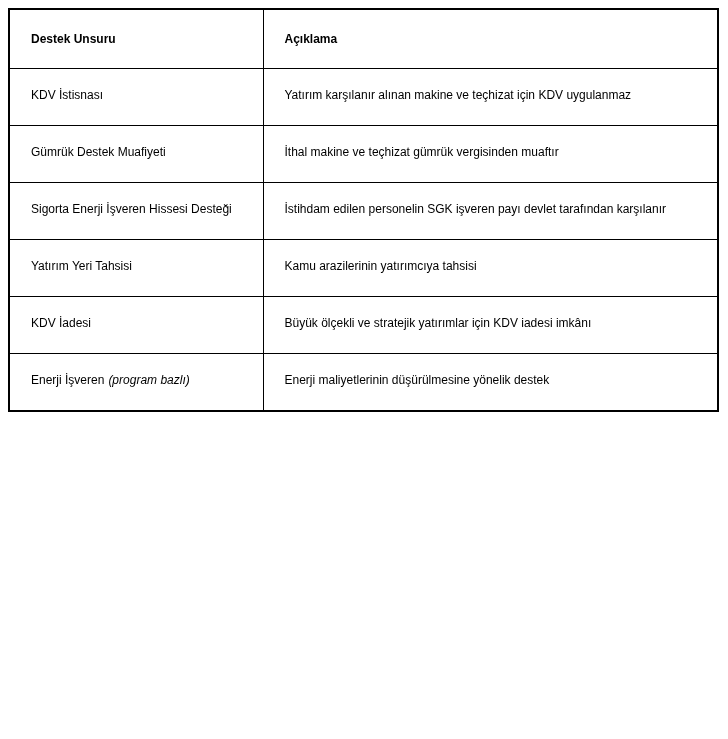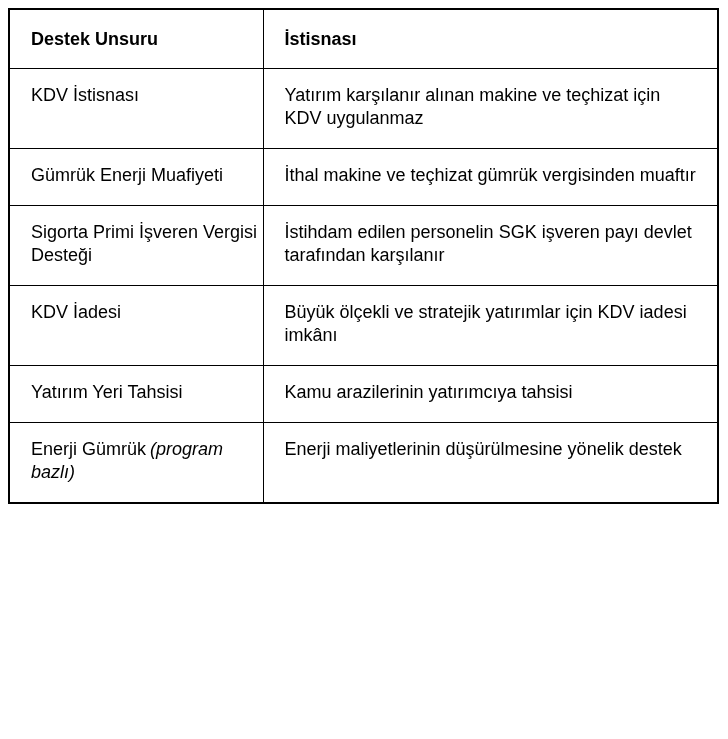--- a/index.html
+++ b/index.html
@@ -20,21 +20,21 @@
     width: 709px;
     border: 2px solid #000000;
     background: #ffffff;
   }
   col.col-unsur   { width: 254px; }
   col.col-aciklama{ width: 455px; }
   th, td {
     border: 1px solid #000000;
     vertical-align: top;
     text-align: left;
-    font-size: 18px;
+    font-size: 12px;
     line-height: 23px;
     color: #000000;
     padding: 15px 21px 18px 21px;
   }
   th {
     font-weight: bold;
     padding-top: 18px;
     padding-bottom: 17px;
   }
   td.cell-unsur {
@@ -51,50 +51,50 @@
 <body>
 
 <table class="destek-table">
   <colgroup>
     <col class="col-unsur">
     <col class="col-aciklama">
   </colgroup>
   <thead>
     <tr>
       <th>Destek Unsuru</th>
-      <th>İstisnası</th>
+      <th>Açıklama</th>
     </tr>
   </thead>
   <tbody id="table-body">
   <tr>
     <td class="cell-unsur"><span>KDV İstisnası</span></td>
     <td class="cell-aciklama"><span>Yatırım karşılanır alınan makine ve teçhizat için KDV uygulanmaz</span></td>
   </tr>
 
   <tr>
-    <td class="cell-unsur"><span>Gümrük Enerji Muafiyeti</span></td>
+    <td class="cell-unsur"><span>Gümrük Destek Muafiyeti</span></td>
     <td class="cell-aciklama"><span>İthal makine ve teçhizat gümrük vergisinden muaftır</span></td>
   </tr>
 
 
   <tr>
-    <td class="cell-unsur"><span>Sigorta Primi İşveren Vergisi Desteği</span></td>
+    <td class="cell-unsur"><span>Sigorta Enerji İşveren Hissesi Desteği</span></td>
     <td class="cell-aciklama"><span>İstihdam edilen personelin SGK işveren payı devlet tarafından karşılanır</span></td>
   </tr>
 
 
+
+  <tr>
+    <td class="cell-unsur"><span>Yatırım Yeri Tahsisi</span></td>
+    <td class="cell-aciklama"><span>Kamu arazilerinin yatırımcıya tahsisi</span></td>
+  </tr>
 
   <tr>
     <td class="cell-unsur"><span>KDV İadesi</span></td>
     <td class="cell-aciklama"><span>Büyük ölçekli ve stratejik yatırımlar için KDV iadesi imkânı</span></td>
   </tr>
 
   <tr>
-    <td class="cell-unsur"><span>Yatırım Yeri Tahsisi</span></td>
-    <td class="cell-aciklama"><span>Kamu arazilerinin yatırımcıya tahsisi</span></td>
-  </tr>
-
-  <tr>
-    <td class="cell-unsur"><span>Enerji Gümrük</span><span class="unsur-note">(program bazlı)</span></td>
+    <td class="cell-unsur"><span>Enerji İşveren</span><span class="unsur-note">(program bazlı)</span></td>
     <td class="cell-aciklama"><span>Enerji maliyetlerinin düşürülmesine yönelik destek</span></td>
   </tr>
 </tbody>
 </table>
 
 </body></html>

